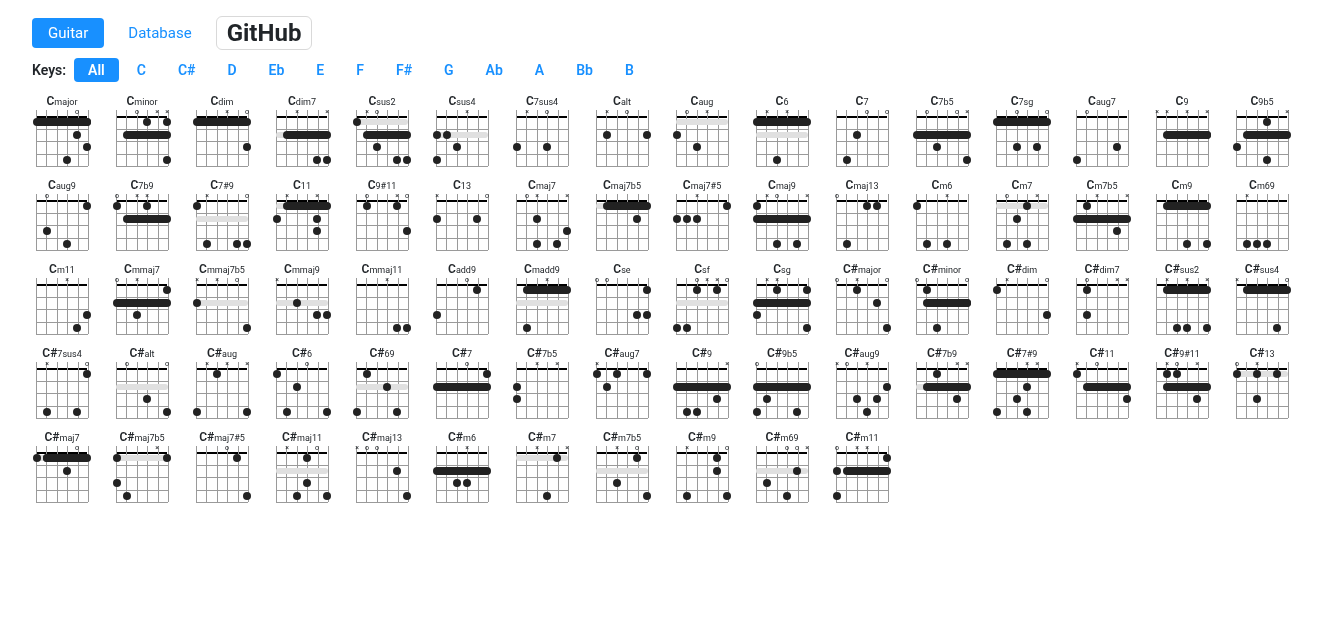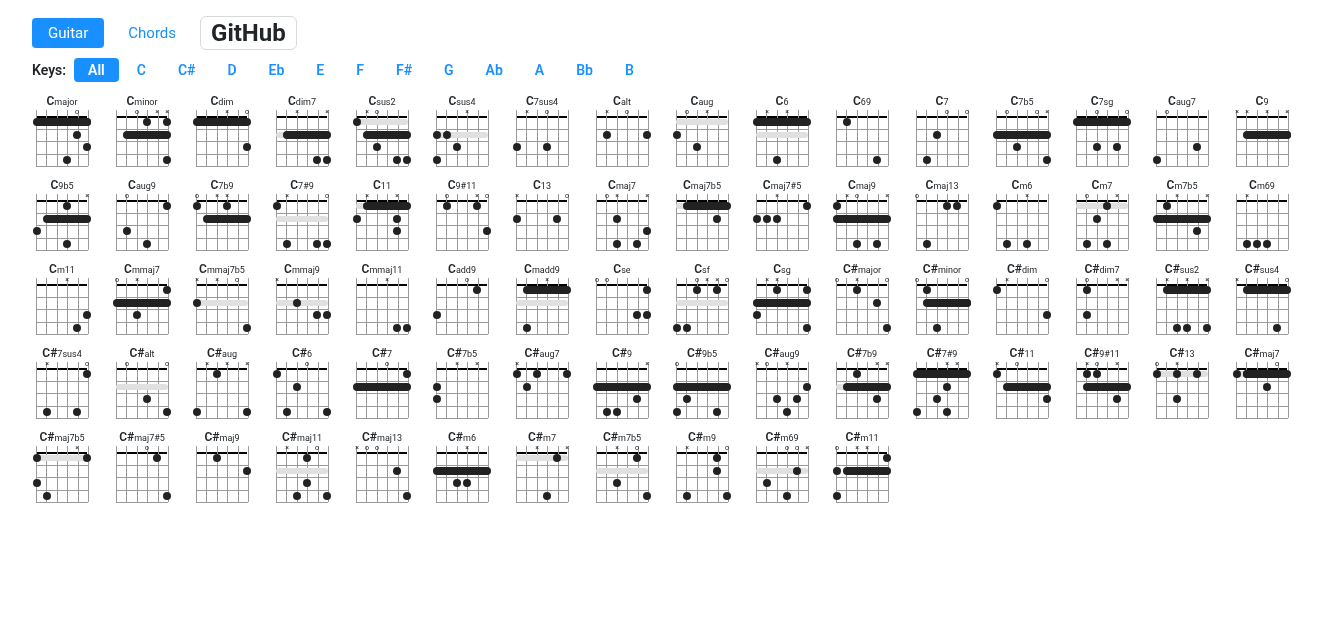--- a/index.html
+++ b/index.html
@@ -149,21 +149,21 @@
     transform: translate(-50%, 0);
     top: -2px;
   }
 </style>
 </head>
 <body>
 
 <div class="header">
   <div class="header-right">
     <div class="btn-primary">Guitar</div>
-    <div class="btn-link">Chords</div>
+    <div class="btn-link">Database</div>
     <div class="github">GitHub</div>
   </div>
 </div>
 
 <div class="keys-row">
   <span class="keys-label">Keys:</span>
   <span class="key-btn active">All</span>
     <span class="key-btn">C</span>
     <span class="key-btn">C#</span>
     <span class="key-btn">D</span>
@@ -394,38 +394,20 @@
         <div class="fret" style="top: 56px;"></div>
         <div class="marker" style="left: 11px;">×</div>
         <div class="marker" style="left: 31px;">×</div>
         <div class="shadow-barre" style="top: 24.75px; left: 0px; right: 0px;"></div>
         <div class="barre" style="top: 12.25px; left: -3px; width: 58px;"></div>
         <div class="dot" style="left: 21px; top: 12.25px;"></div>
         <div class="dot" style="left: 21px; top: 49.75px;"></div>
       </div>
     </div>
     <div class="chord">
-      <div class="chord-name"><span class="root">C</span><span class="suffix">69</span></div>
-      <div class="fretboard">
-        <div class="nut"></div>
-        <div class="string" style="left: 0%;"></div>
-        <div class="string" style="left: 20%;"></div>
-        <div class="string" style="left: 40%;"></div>
-        <div class="string" style="left: 60%;"></div>
-        <div class="string" style="left: 80%;"></div>
-        <div class="string" style="left: 100%;"></div>
-        <div class="fret" style="top: 18.5px;"></div>
-        <div class="fret" style="top: 31px;"></div>
-        <div class="fret" style="top: 43.5px;"></div>
-        <div class="fret" style="top: 56px;"></div>
-        <div class="dot" style="left: 11px; top: 12.25px;"></div>
-        <div class="dot" style="left: 41px; top: 49.75px;"></div>
-      </div>
-    </div>
-    <div class="chord">
       <div class="chord-name"><span class="root">C</span><span class="suffix">7</span></div>
       <div class="fretboard">
         <div class="nut"></div>
         <div class="string" style="left: 0%;"></div>
         <div class="string" style="left: 20%;"></div>
         <div class="string" style="left: 40%;"></div>
         <div class="string" style="left: 60%;"></div>
         <div class="string" style="left: 80%;"></div>
         <div class="string" style="left: 100%;"></div>
         <div class="fret" style="top: 18.5px;"></div>
@@ -838,20 +820,39 @@
         <div class="string" style="left: 100%;"></div>
         <div class="fret" style="top: 18.5px;"></div>
         <div class="fret" style="top: 31px;"></div>
         <div class="fret" style="top: 43.5px;"></div>
         <div class="fret" style="top: 56px;"></div>
         <div class="marker" style="left: 21px;">×</div>
         <div class="marker" style="left: 51px;">×</div>
         <div class="barre" style="top: 24.75px; left: -3px; width: 58px;"></div>
         <div class="dot" style="left: 41px; top: 37.25px;"></div>
         <div class="dot" style="left: 11px; top: 12.25px;"></div>
+      </div>
+    </div>
+    <div class="chord">
+      <div class="chord-name"><span class="root">C</span><span class="suffix">m9</span></div>
+      <div class="fretboard">
+        <div class="nut"></div>
+        <div class="string" style="left: 0%;"></div>
+        <div class="string" style="left: 20%;"></div>
+        <div class="string" style="left: 40%;"></div>
+        <div class="string" style="left: 60%;"></div>
+        <div class="string" style="left: 80%;"></div>
+        <div class="string" style="left: 100%;"></div>
+        <div class="fret" style="top: 18.5px;"></div>
+        <div class="fret" style="top: 31px;"></div>
+        <div class="fret" style="top: 43.5px;"></div>
+        <div class="fret" style="top: 56px;"></div>
+        <div class="barre" style="top: 12.25px; left: 7px; width: 48px;"></div>
+        <div class="dot" style="left: 31px; top: 49.75px;"></div>
+        <div class="dot" style="left: 51px; top: 49.75px;"></div>
       </div>
     </div>
     <div class="chord">
       <div class="chord-name"><span class="root">C</span><span class="suffix">m69</span></div>
       <div class="fretboard">
         <div class="nut"></div>
         <div class="string" style="left: 0%;"></div>
         <div class="string" style="left: 20%;"></div>
         <div class="string" style="left: 40%;"></div>
         <div class="string" style="left: 60%;"></div>
@@ -1290,20 +1291,41 @@
         <div class="fret" style="top: 43.5px;"></div>
         <div class="fret" style="top: 56px;"></div>
         <div class="marker" style="left: 31px;">o</div>
         <div class="dot" style="left: 11px; top: 49.75px;"></div>
         <div class="dot" style="left: 1px; top: 12.25px;"></div>
         <div class="dot" style="left: 51px; top: 49.75px;"></div>
         <div class="dot" style="left: 21px; top: 24.75px;"></div>
       </div>
     </div>
     <div class="chord">
+      <div class="chord-name"><span class="root">C#</span><span class="suffix">69</span></div>
+      <div class="fretboard">
+        <div class="nut"></div>
+        <div class="string" style="left: 0%;"></div>
+        <div class="string" style="left: 20%;"></div>
+        <div class="string" style="left: 40%;"></div>
+        <div class="string" style="left: 60%;"></div>
+        <div class="string" style="left: 80%;"></div>
+        <div class="string" style="left: 100%;"></div>
+        <div class="fret" style="top: 18.5px;"></div>
+        <div class="fret" style="top: 31px;"></div>
+        <div class="fret" style="top: 43.5px;"></div>
+        <div class="fret" style="top: 56px;"></div>
+        <div class="shadow-barre" style="top: 24.75px; left: 0px; right: 0px;"></div>
+        <div class="dot" style="left: 1px; top: 49.75px;"></div>
+        <div class="dot" style="left: 41px; top: 49.75px;"></div>
+        <div class="dot" style="left: 31px; top: 24.75px;"></div>
+        <div class="dot" style="left: 11px; top: 12.25px;"></div>
+      </div>
+    </div>
+    <div class="chord">
       <div class="chord-name"><span class="root">C#</span><span class="suffix">7</span></div>
       <div class="fretboard">
         <div class="nut"></div>
         <div class="string" style="left: 0%;"></div>
         <div class="string" style="left: 20%;"></div>
         <div class="string" style="left: 40%;"></div>
         <div class="string" style="left: 60%;"></div>
         <div class="string" style="left: 80%;"></div>
         <div class="string" style="left: 100%;"></div>
         <div class="fret" style="top: 18.5px;"></div>
@@ -1593,38 +1615,20 @@
         <div class="fret" style="top: 18.5px;"></div>
         <div class="fret" style="top: 31px;"></div>
         <div class="fret" style="top: 43.5px;"></div>
         <div class="fret" style="top: 56px;"></div>
         <div class="marker" style="left: 31px;">o</div>
         <div class="dot" style="left: 51px; top: 49.75px;"></div>
         <div class="dot" style="left: 41px; top: 12.25px;"></div>
       </div>
     </div>
     <div class="chord">
-      <div class="chord-name"><span class="root">C#</span><span class="suffix">maj9</span></div>
-      <div class="fretboard">
-        <div class="nut"></div>
-        <div class="string" style="left: 0%;"></div>
-        <div class="string" style="left: 20%;"></div>
-        <div class="string" style="left: 40%;"></div>
-        <div class="string" style="left: 60%;"></div>
-        <div class="string" style="left: 80%;"></div>
-        <div class="string" style="left: 100%;"></div>
-        <div class="fret" style="top: 18.5px;"></div>
-        <div class="fret" style="top: 31px;"></div>
-        <div class="fret" style="top: 43.5px;"></div>
-        <div class="fret" style="top: 56px;"></div>
-        <div class="dot" style="left: 21px; top: 12.25px;"></div>
-        <div class="dot" style="left: 51px; top: 24.75px;"></div>
-      </div>
-    </div>
-    <div class="chord">
       <div class="chord-name"><span class="root">C#</span><span class="suffix">maj11</span></div>
       <div class="fretboard">
         <div class="nut"></div>
         <div class="string" style="left: 0%;"></div>
         <div class="string" style="left: 20%;"></div>
         <div class="string" style="left: 40%;"></div>
         <div class="string" style="left: 60%;"></div>
         <div class="string" style="left: 80%;"></div>
         <div class="string" style="left: 100%;"></div>
         <div class="fret" style="top: 18.5px;"></div>

